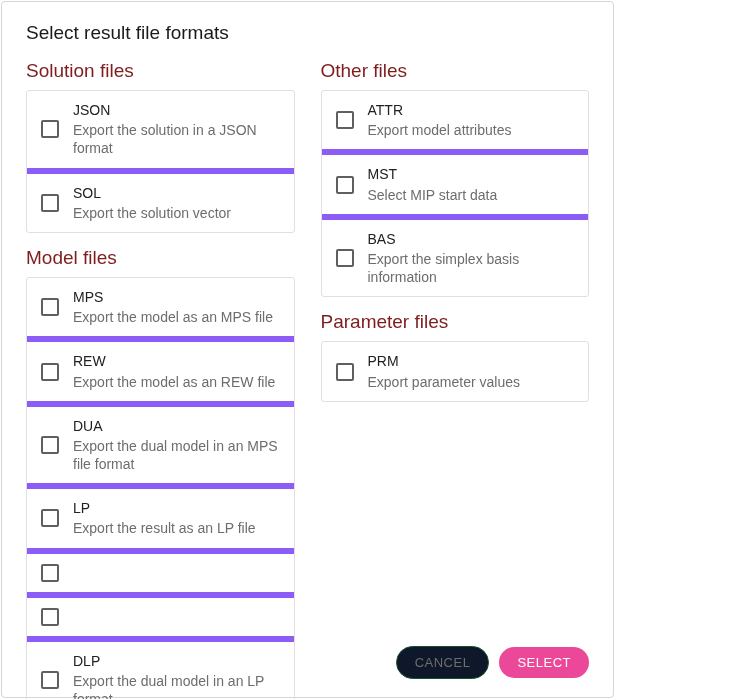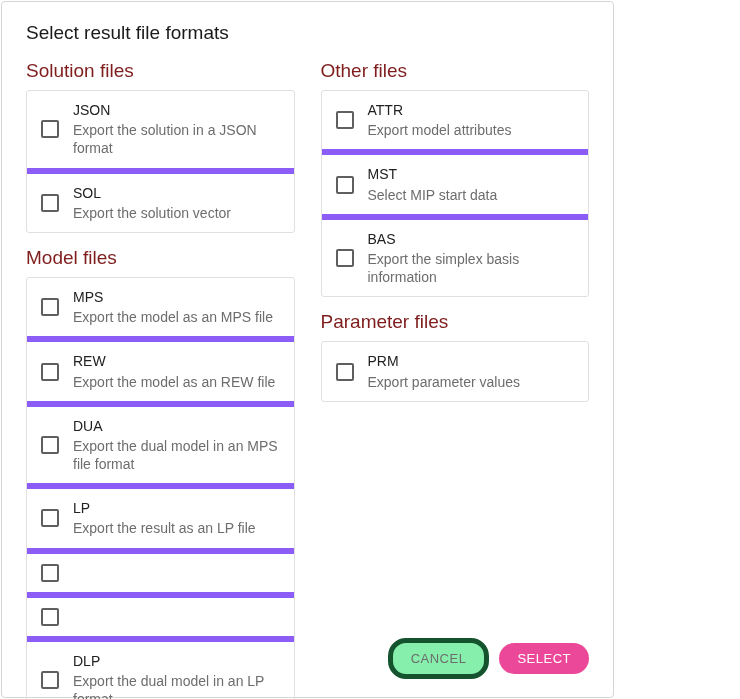--- a/index.html
+++ b/index.html
@@ -91,22 +91,22 @@
     .btn {
       font-size: 13px;
       font-weight: 500;
       letter-spacing: 0.5px;
       padding: 8px 18px;
       border-radius: 18px;
       cursor: pointer;
       user-select: none;
     }
     .btn-cancel {
-      border: 5px solid #14532d;
-      background: #86efac;
+      border: 1px solid #14532d;
+      background: #0f172a;
       color: #6d6d6d;
     }
     .btn-select {
       border: none;
       background: #ec4899;
       color: #fff;
     }
   </style>
 </head>
 <body>

